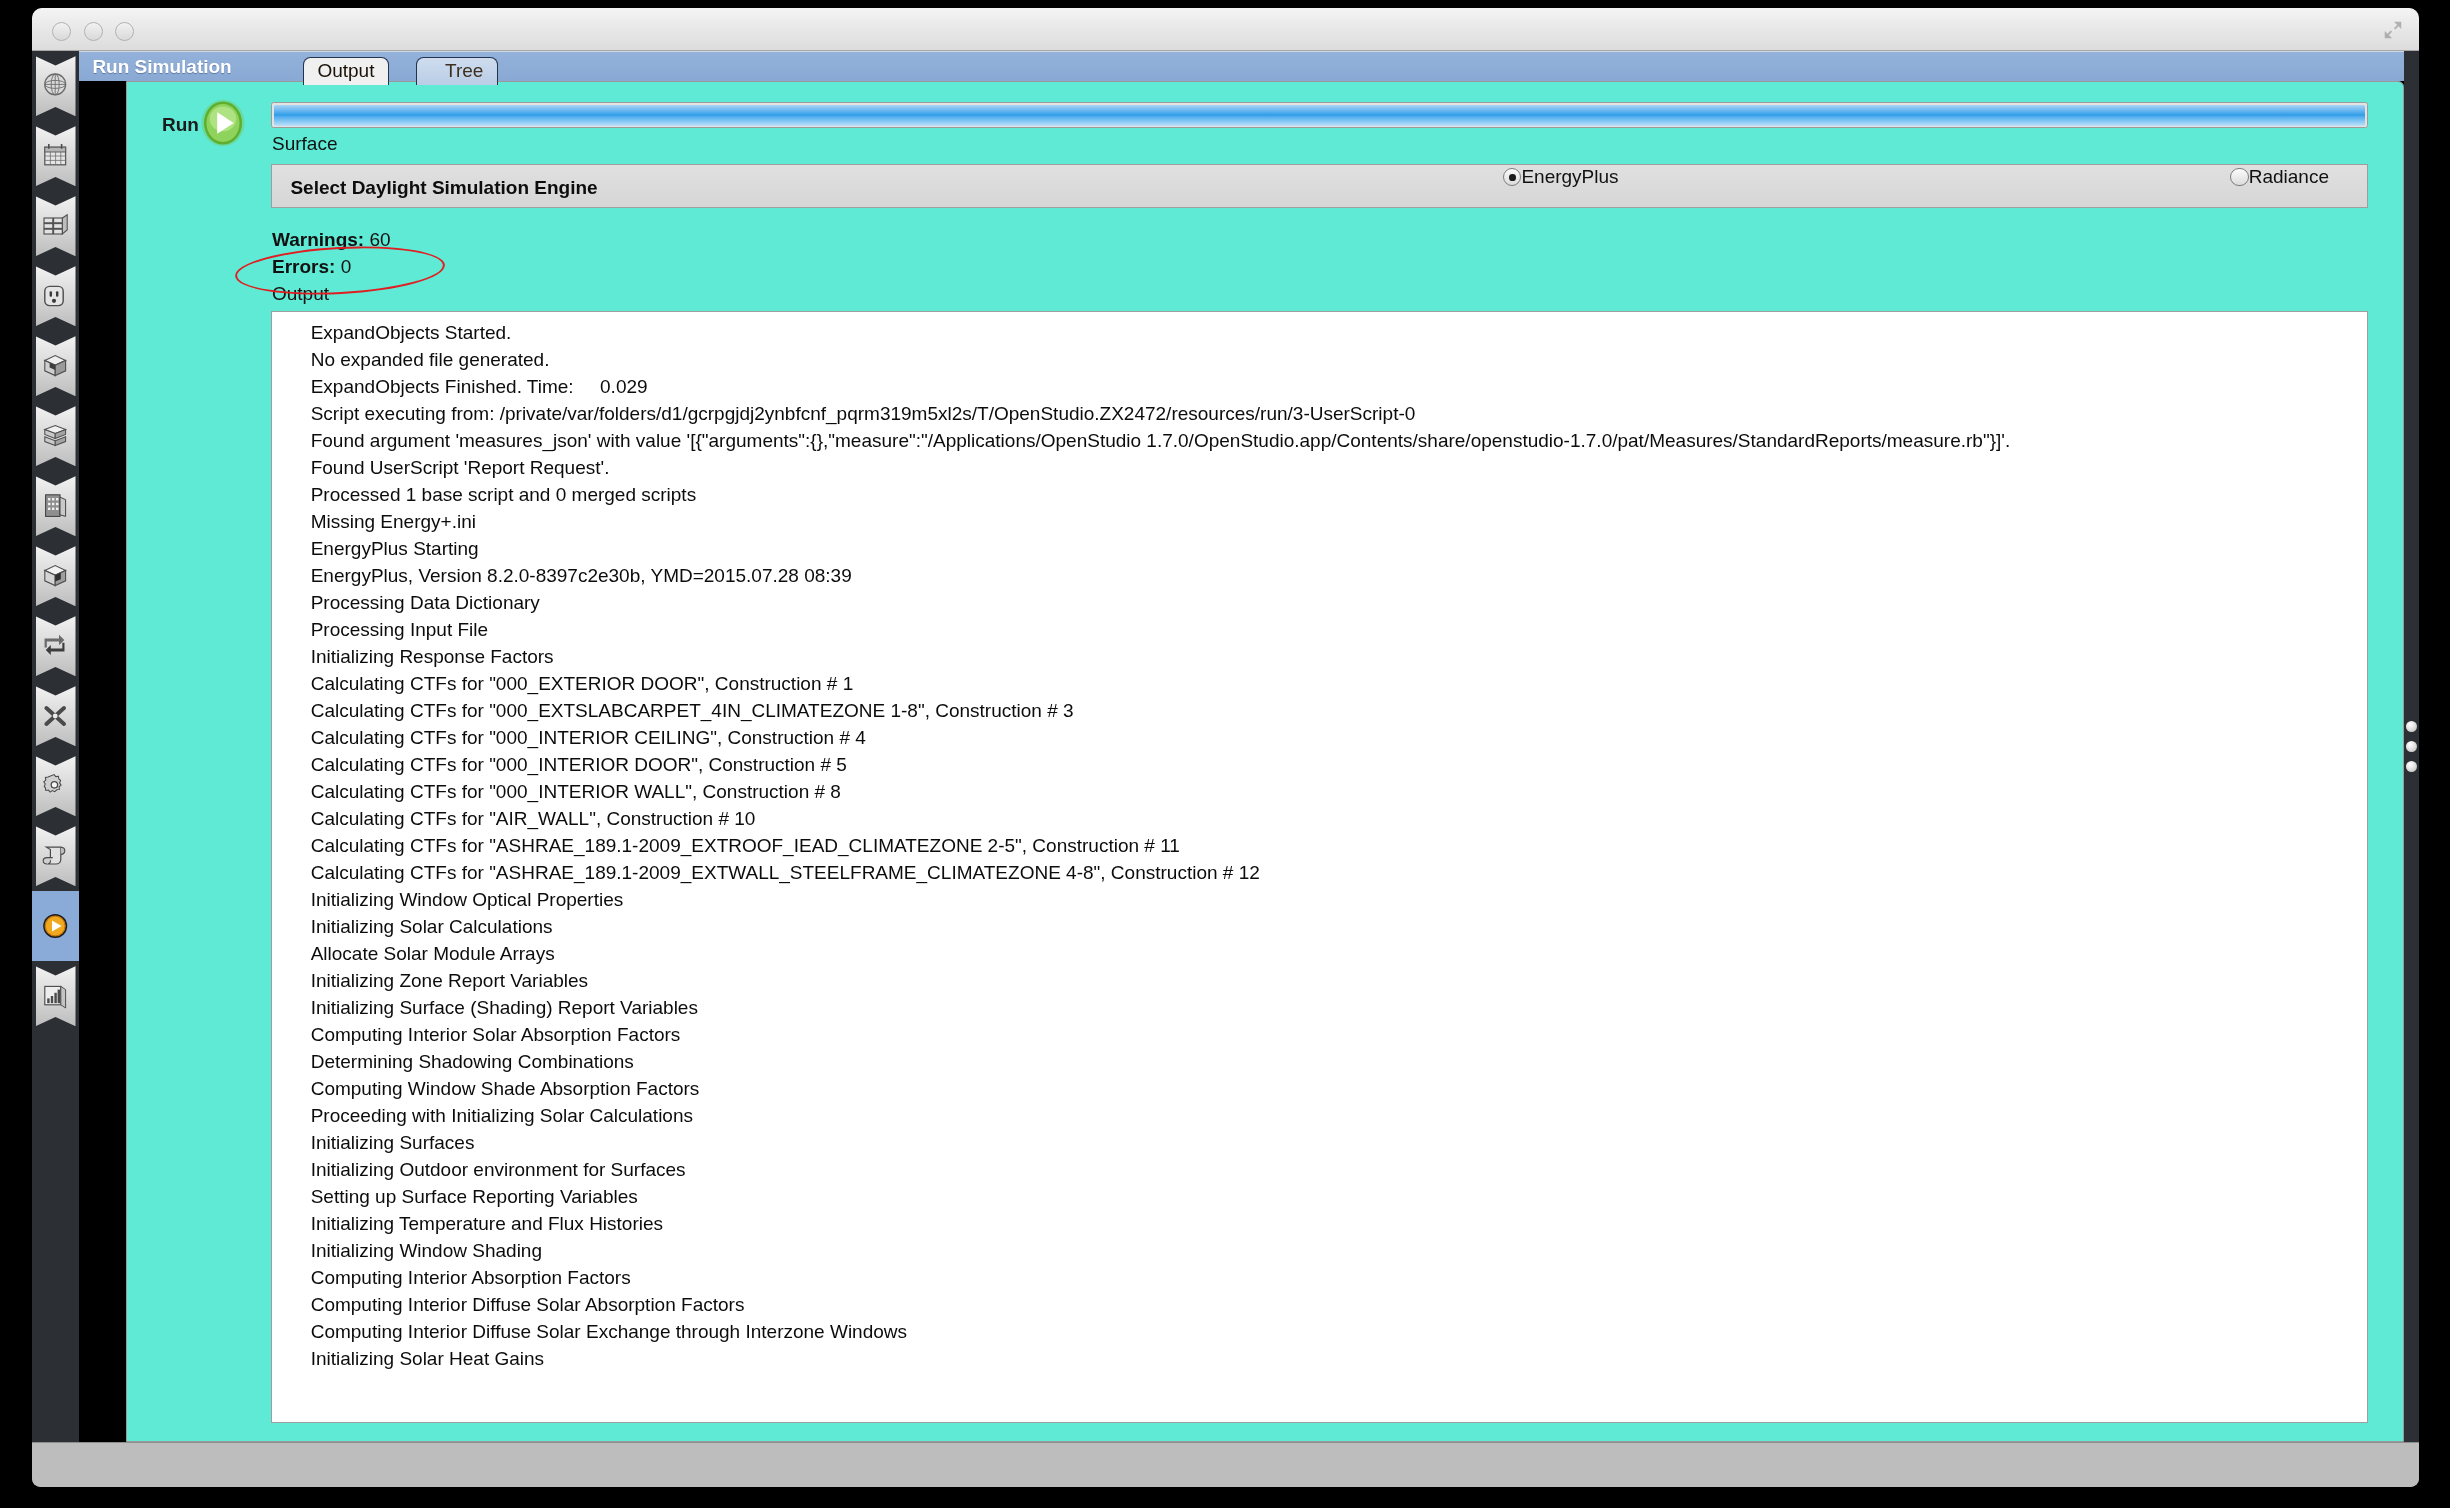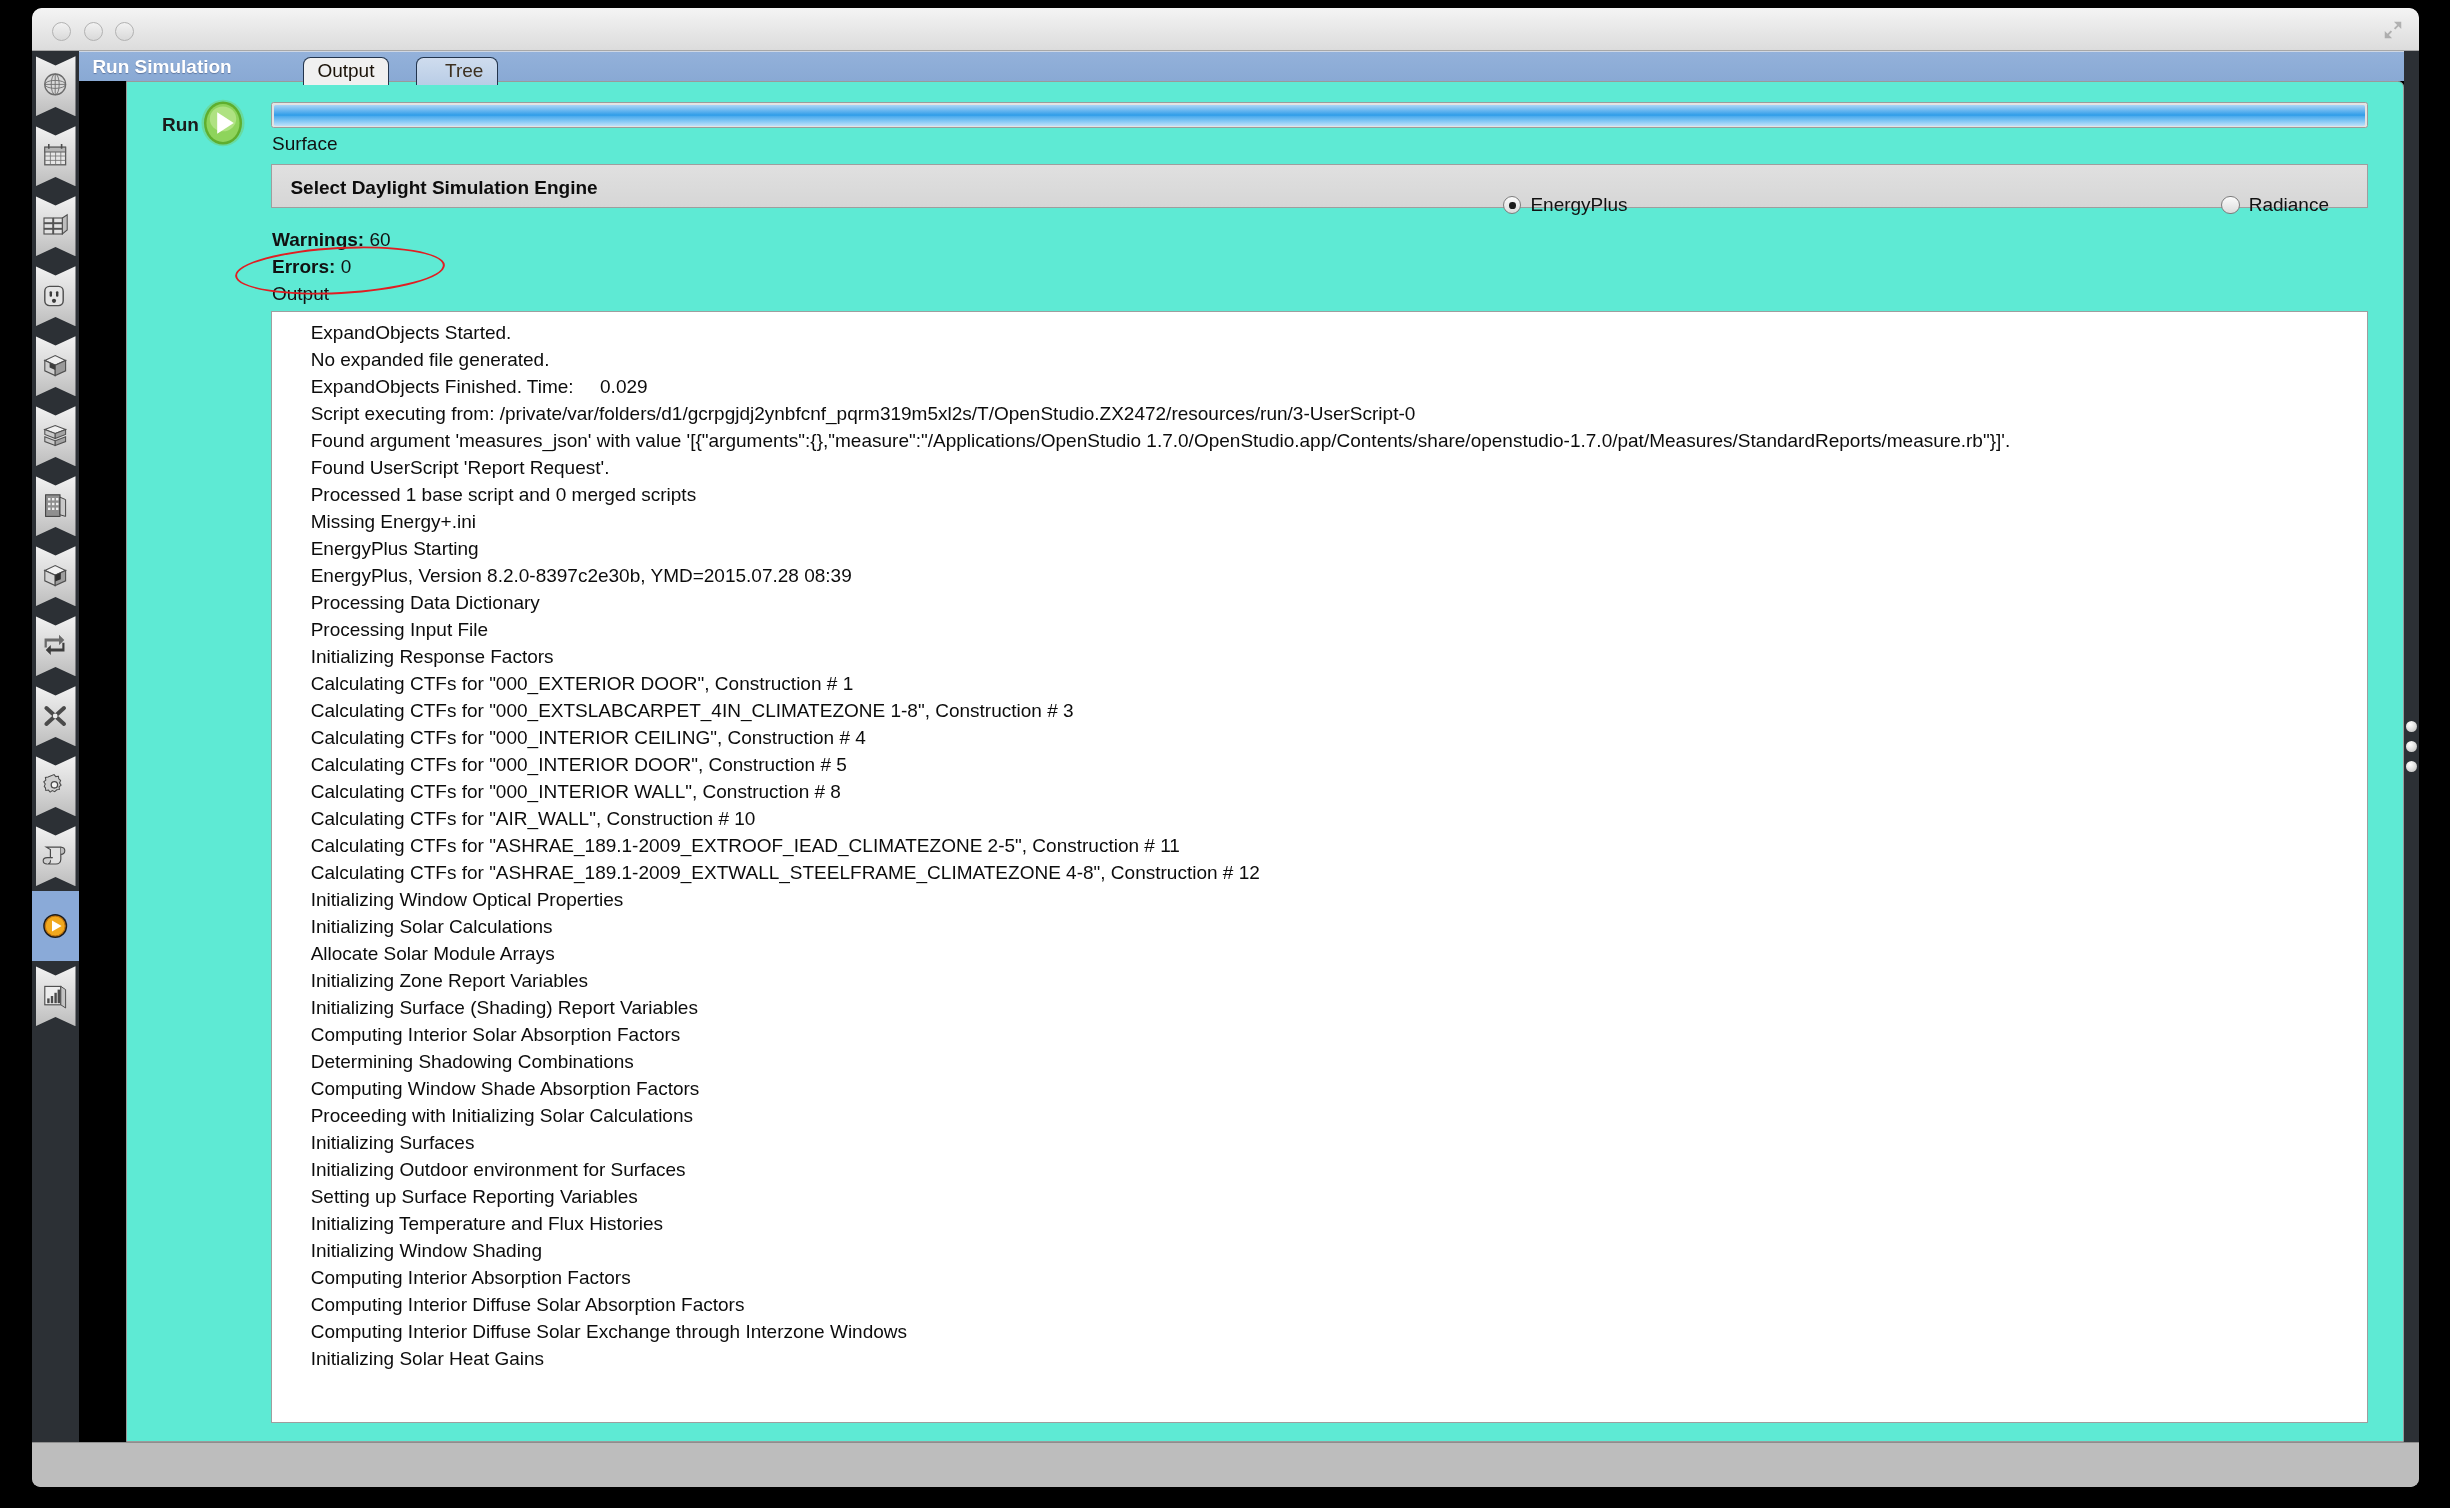--- a/index.html
+++ b/index.html
@@ -204,22 +204,22 @@
     left: 144px; right: 35px; top: 82px;
     height: 44px;
     background: linear-gradient(to bottom,#e0e0e0,#d6d6d6);
     border: 0.8px solid #9e9e9e;
   }
   #engine-label {
     position: absolute; left: 18.4px; top: 11.7px;
     font-size: 19px; font-weight: bold; color: #0d0d0d;
   }
   .radio-group {
-    position: absolute; top: 29px;
-    display: flex; align-items: center; gap: 9px;
+    position: absolute; top: 1px;
+    display: flex; align-items: center; gap: 0;
     font-size: 19px; color: #111;
   }
   #radio-energyplus { left: 1231px; }
   #radio-radiance   { right: 38px; text-align: right; }
   .radio {
     width: 18.4px; height: 18.4px; border-radius: 50%;
     background: linear-gradient(to bottom,#fbfbfb,#dcdcdc);
     border: 0.8px solid #7d7d7d;
     position: relative;
   }

